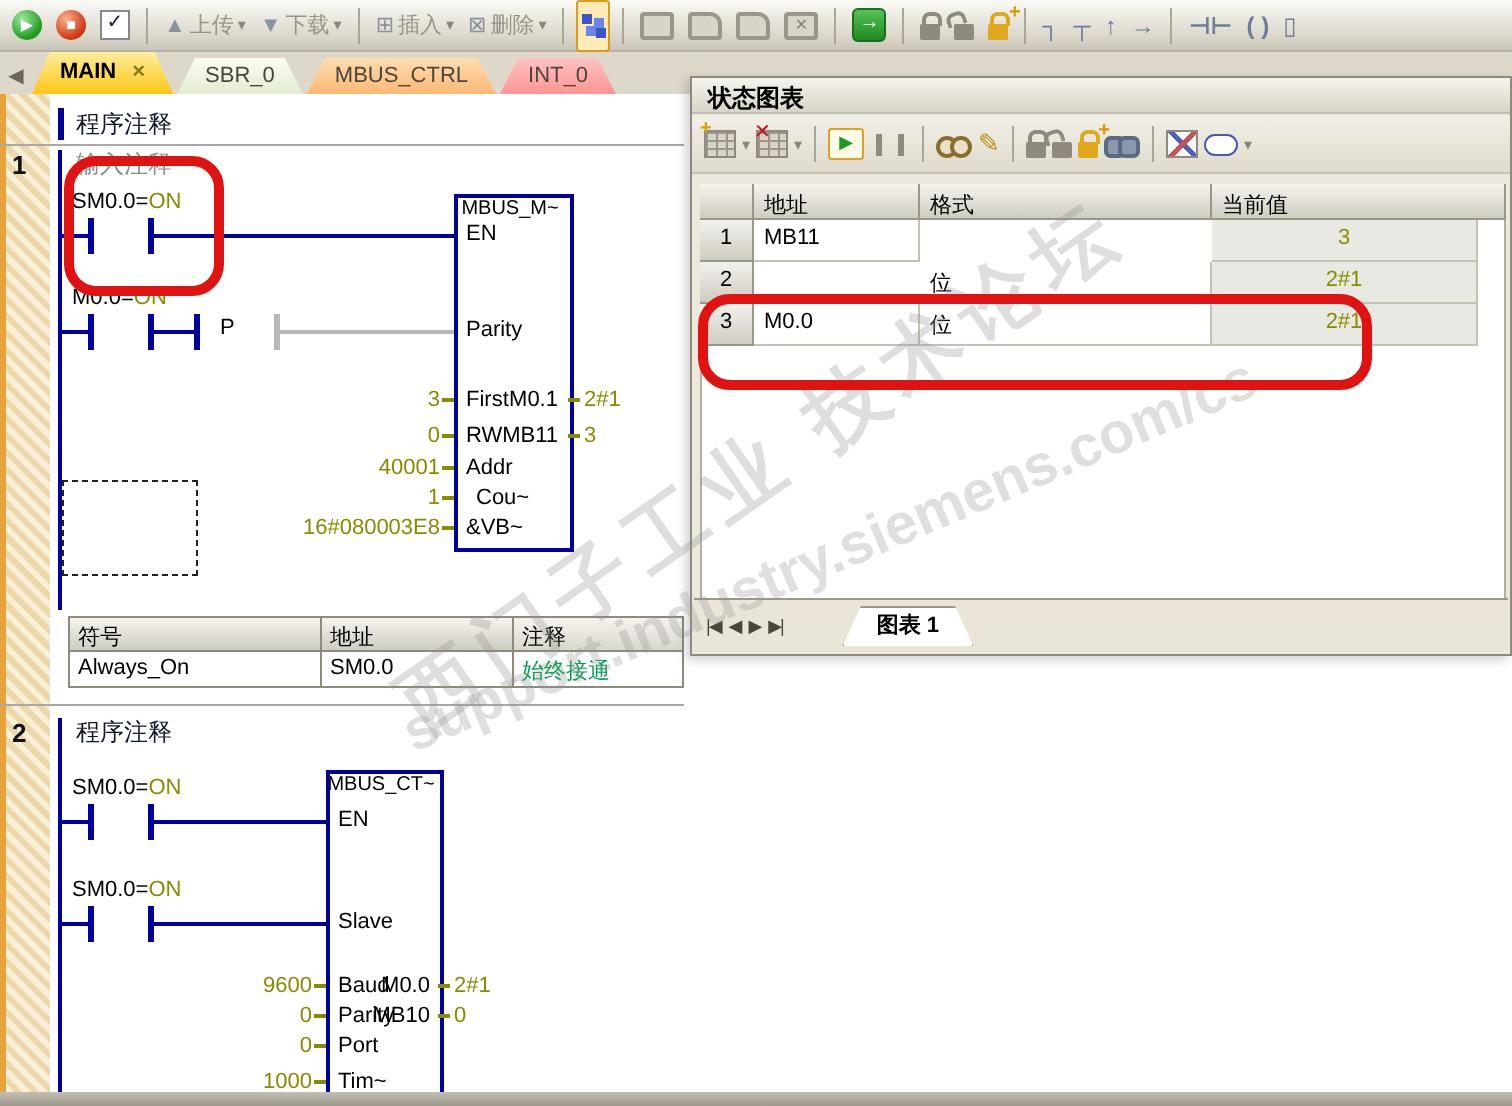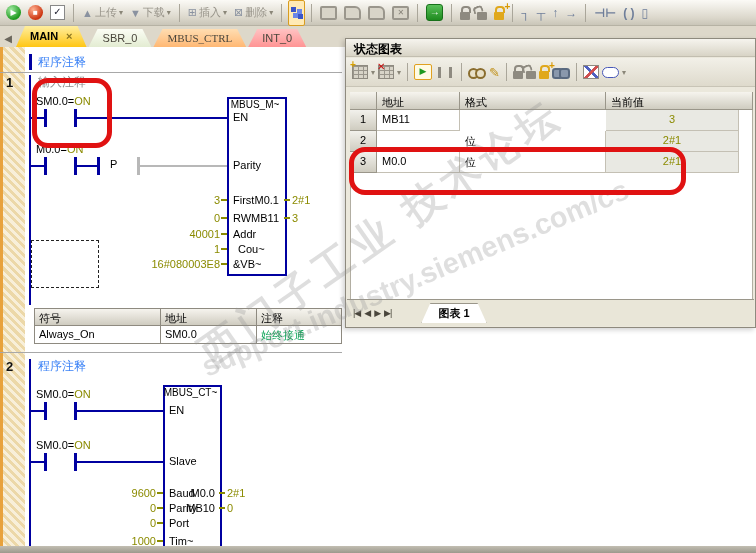--- a/index.html
+++ b/index.html
@@ -32,32 +32,32 @@
   .lock.gold{background:#e0a81c;}
   .lock.gold::before{border-color:#e0a81c;}
   .lock.gold::after{content:"+";position:absolute;top:-11px;right:-6px;color:#d89800;font-size:10px;font-weight:bold;}
   .lad{color:#6e7e9a;font-size:12px;font-weight:bold;}
   
   .tabbar{position:absolute;left:0;top:26px;width:756px;height:21px;background:#ddd8ca;border-bottom:1px solid #a89f8a;display:flex;align-items:flex-end;}
   .tscroll{width:16px;height:16px;color:#6a665c;font-size:10px;text-align:center;line-height:16px;}
   .tab{height:18px;line-height:18px;padding:0 14px;margin-right:2px;clip-path:polygon(9px 0,calc(100% - 9px) 0,100% 100%,0 100%);font-size:11px;color:#4a463c;justify-content:space-between;}
   .tab.main{height:21px;line-height:21px;font-weight:bold;color:#000;background:linear-gradient(#ffee9e,#ffc614);display:flex;align-items:center;gap:8px;}
   .tab.sbr{background:linear-gradient(#fbfdf4,#e3ecd2);}
-  .tab.mbus{background:linear-gradient(#ffddb2,#ffb874);font-family:Liberation Serif, serif;}
+  .tab.mbus{background:linear-gradient(#ffddb2,#ffb874);}
   .tab.int0{background:linear-gradient(#ffc2c2,#ff9494);}
   .tclose{font-weight:bold;color:#8a7520;font-size:11px;}
   
   .editor{position:absolute;left:0;top:47px;width:756px;height:499px;background:#fff;overflow:hidden;}
   .gutter{position:absolute;left:0;top:0;width:25px;height:499px;
     background:repeating-linear-gradient(45deg,#f8efd9 0 3px,#ecd8a8 3px 6px);
     border-left:3px solid #e8a23c;box-sizing:border-box;}
   .botstrip{position:absolute;left:0;top:546px;width:756px;height:7px;background:linear-gradient(#c2beb2,#9d998d);}
   .lbl{position:absolute;white-space:nowrap;font-size:11px;color:#000;}
   .olv{color:#8b8b00;}
-  .grn{color:#3b82f6;font-size:12px;font-family:Liberation Serif, serif;}
+  .grn{color:#0f172a;font-size:12px;font-family:Liberation Serif, serif;}
   .gry{color:#8c8c8c;font-size:12px;}
   .netnum{position:absolute;left:6px;font-weight:bold;font-size:13px;color:#111;}
   .w{position:absolute;background:#0000a0;height:2px;}
   .wv{position:absolute;background:#0000a0;width:2px;}
   .wg{position:absolute;background:#b8b8b8;height:2px;}
   .cb{position:absolute;width:3px;height:18px;background:#0000a0;}
   .cbg{position:absolute;width:3px;height:18px;background:#b8b8b8;}
   .blk{position:absolute;border:2px solid #0000a0;background:#fff;}
   .btitle{position:absolute;font-size:10px;color:#000;text-align:center;white-space:nowrap;}
   .ival{position:absolute;text-align:right;color:#8b8b00;font-size:11px;white-space:nowrap;}

